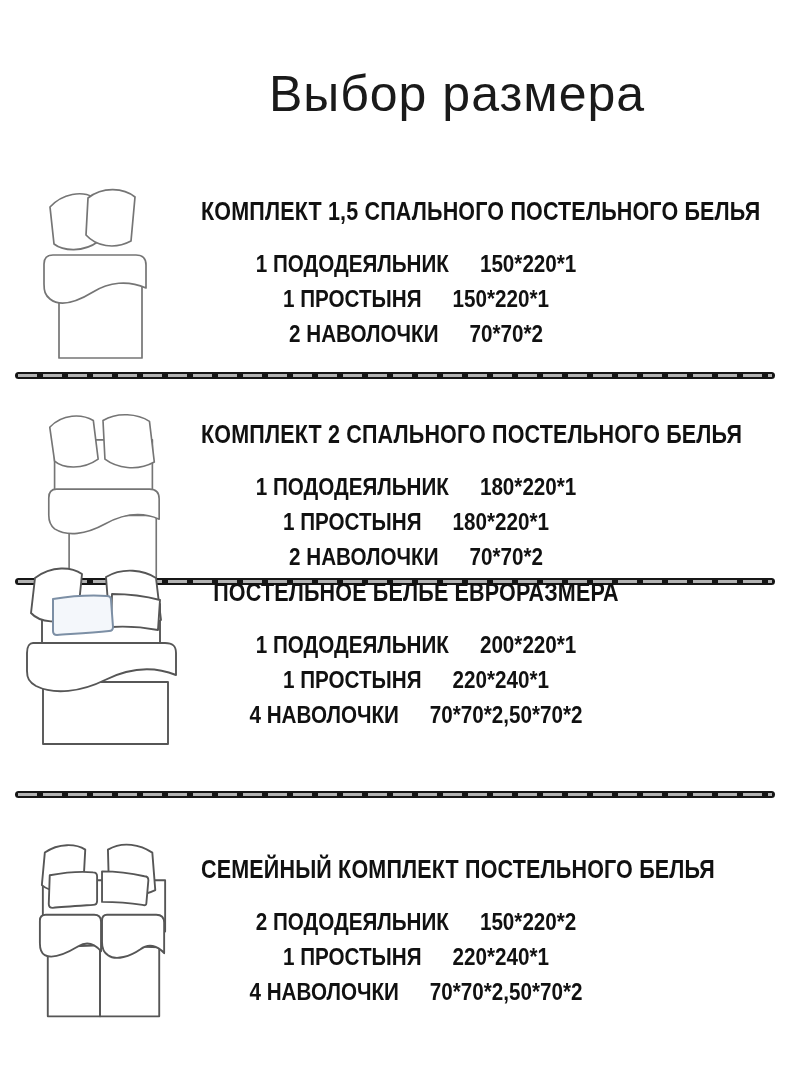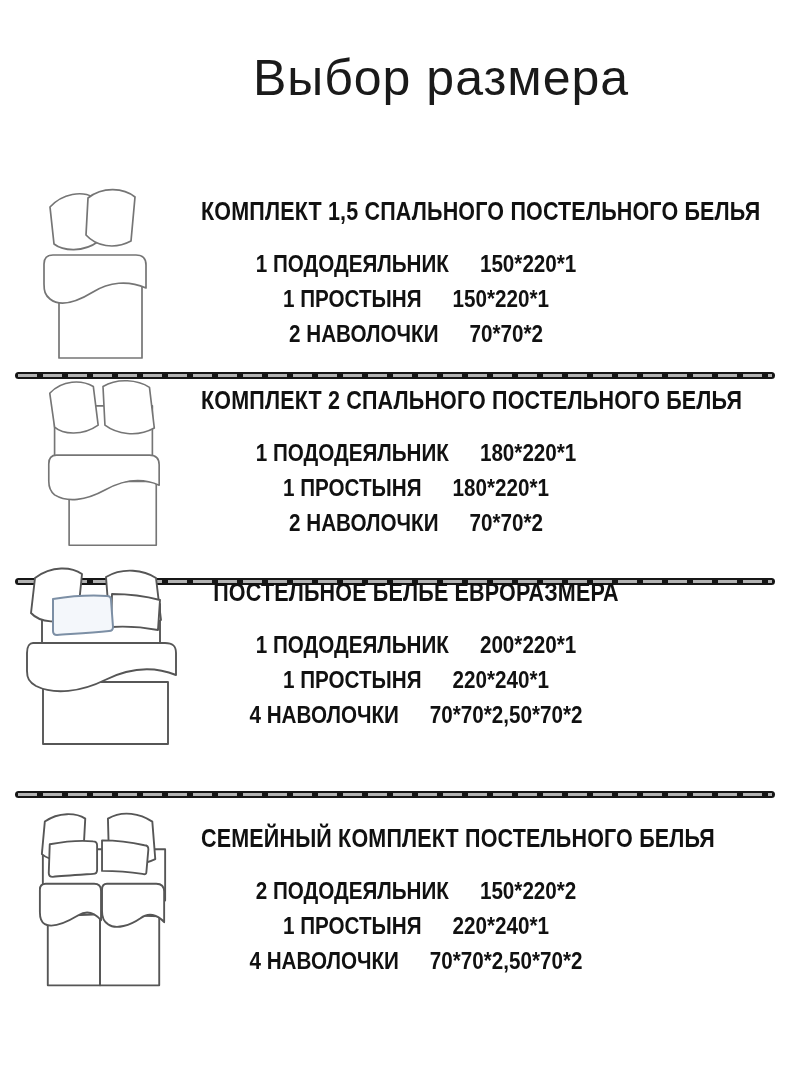--- a/index.html
+++ b/index.html
@@ -4,21 +4,21 @@
 <style>
   html,body{margin:0;padding:0}
   body{
     width:790px;height:1080px;background:#ffffff;
     font-family:"Liberation Sans",sans-serif;color:#141414;
     position:relative;overflow:hidden;
   }
   .page{position:absolute;inset:0}
   .page-title{
     position:absolute;top:53px;left:441px;transform:translateX(-50%);
-    margin:0;font-size:50px;font-weight:400;letter-spacing:1px;
+    margin:16px;font-size:50px;font-weight:400;letter-spacing:1px;
     line-height:1;white-space:nowrap;color:#1a1a1a;
   }
   .set{position:absolute;left:0;width:783px;height:188px}
   .bed{position:absolute;line-height:0}
   .textcol{
     position:absolute;left:166px;top:0;width:500px;
     transform:scaleX(0.86);transform-origin:250px 0;
     padding-top:15px;
   }
   .set-header{
@@ -73,21 +73,21 @@
         <div class="row">
             <span>2 НАВОЛОЧКИ</span>
             <span>70*70*2</span>
           </div>
       </div>
     </div>
   </section>
 
   <div class="sep" style="top:372px"></div>
 
-  <section class="set" style="top:372px">
+  <section class="set" style="top:406px">
     <div class="bed" style="left:42px;top:0">
       <svg width="122" height="178" viewBox="0 0 126 178">
         <g fill="#ffffff" stroke="#757575" stroke-width="1.7" stroke-linejoin="round" stroke-linecap="round">
           <rect x="13" y="32" width="101" height="58"></rect>
           <rect x="28" y="110" width="90" height="66"></rect>
           <path d="M8,19 C21,5 41,5 53,12 L58,52 C41,64 21,61 13,54 Z"></path>
           <path d="M63,12 C78,3 99,5 111,13 L116,55 C98,65 77,61 65,52 Z"></path>
           <path d="M15,83 L111,83 C118,83 121,86 121,93 L121,114 C101,105 83,109 65,119 C45,130 26,132 13,124 C8,120 7,116 7,110 L7,92 C7,86 9,83 15,83 Z"></path>
         </g>
       </svg>
@@ -141,21 +141,21 @@
         <div class="row">
             <span>4 НАВОЛОЧКИ</span>
             <span>70*70*2,50*70*2</span>
           </div>
       </div>
     </div>
   </section>
 
   <div class="sep" style="top:791px"></div>
 
-  <section class="set" style="top:810px">
+  <section class="set" style="top:841px">
     <div class="bed" style="left:32px;top:1px">
       <svg width="143" height="179" viewBox="0 0 145 180">
         <g fill="#ffffff" stroke="#565656" stroke-width="1.9" stroke-linejoin="round" stroke-linecap="round">
           <rect x="11" y="38" width="124" height="52"></rect>
           <path d="M16,106 L16,176 L69,176 L69,104 Z"></path>
           <path d="M69,104 L69,176 L129,176 L129,106 Z"></path>
           <path d="M13,10 C27,0 45,1 54,7 L52,44 C36,53 18,50 10,43 Z"></path>
           <path d="M77,7 C92,-2 110,2 122,10 L125,48 C107,57 87,52 78,45 Z"></path>
           <path d="M18,33 C34,30 51,29 62,30 C65,30 66,31 66,34 L66,59 C66,62 65,63 62,63 C47,64 31,65 21,66 C18,66 17,65 17,62 Z"></path>
           <path d="M71,29 C84,29 101,31 114,34 C117,34 118,36 118,38 L116,61 C116,63 115,64 112,63 C99,61 84,60 71,60 Z"></path>

